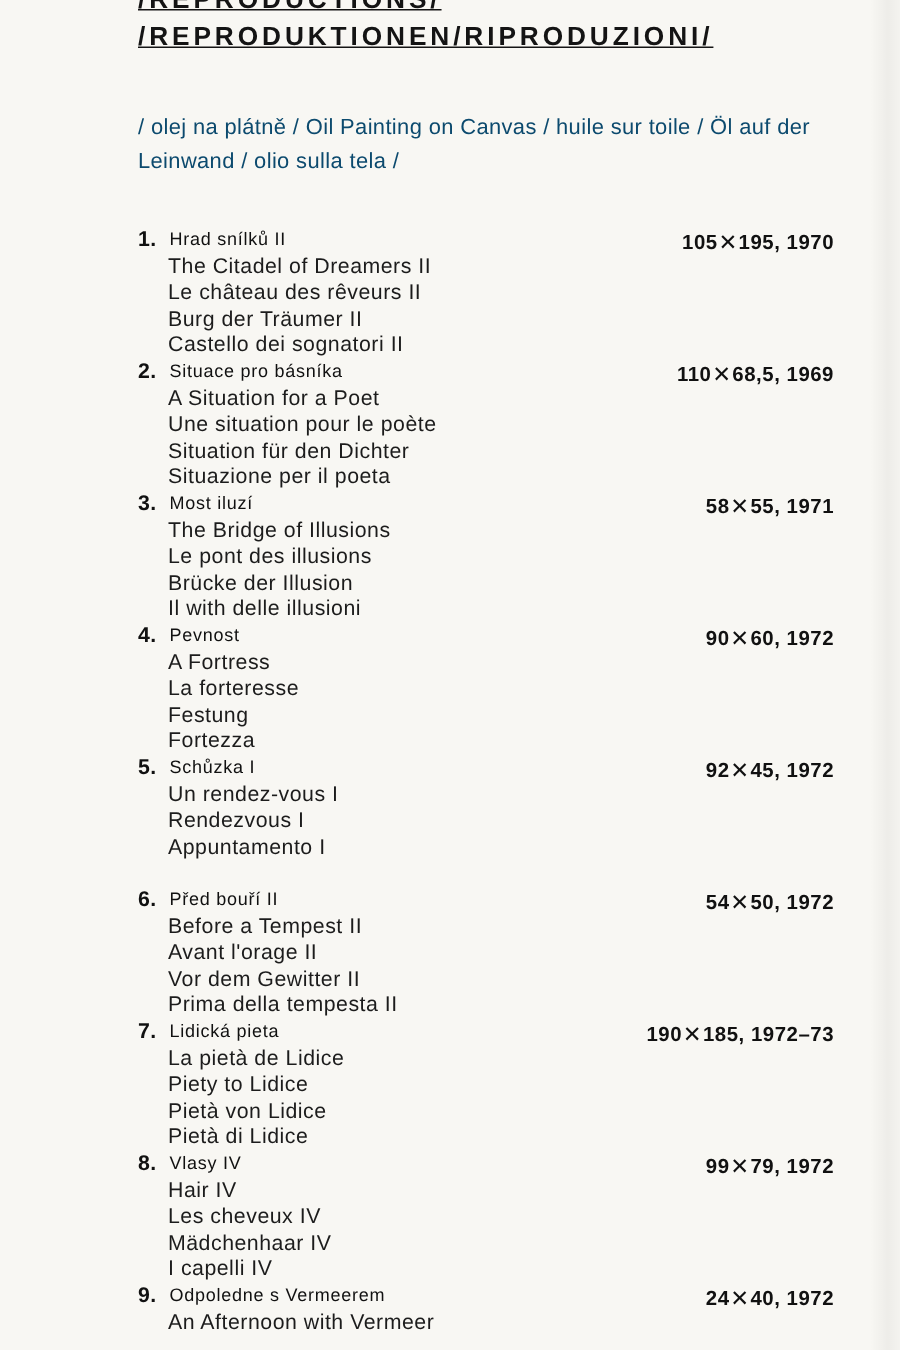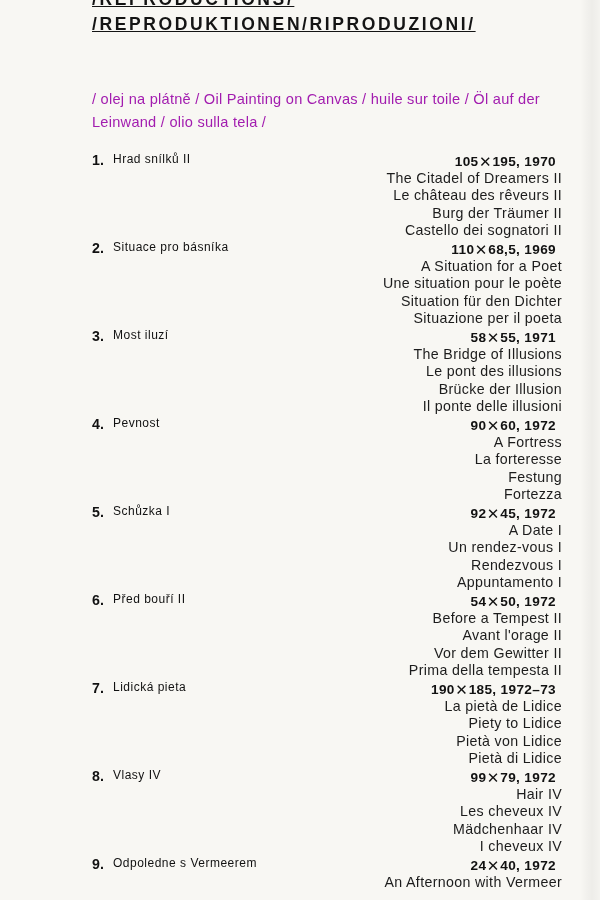--- a/index.html
+++ b/index.html
@@ -48,25 +48,25 @@
     line-height: 25px;
     color: #141414;
     white-space: nowrap;
   }
   .heading .hline { display: block; text-decoration: underline; }
 
   
   .medium {
     position: absolute;
     left: 92px;
-    top: 88px;
+    top: 74px;
     width: 478px;
     font-size: 14.6px;
     line-height: 23px;
-    color: #a21caf;
+    color: #0c4a6e;
     letter-spacing: 0.25px;
   }
 
   
   .entries {
     position: absolute;
     left: 92px;
     top: 152px;
     width: 470px;
   }
@@ -114,23 +114,22 @@
   }
   .dims .x {
     display: inline-block;
     font-weight: normal;
     font-size: 15px;
     transform: translateY(0.5px);
     padding: 0 0.5px;
   }
 
   .trans {
-    margin-left: 6px;
+    margin-left: 20px;
     margin-top: 0px;
-    text-align: right;
   }
   .trans .tline {
     display: block;
     font-size: 14.2px;
     line-height: 17.4px;
     color: #1c1c1c;
     letter-spacing: 0.35px;
     white-space: nowrap;
   }
 </style>
@@ -181,21 +180,21 @@
     <div class="entry">
       <div class="entry-head">
         <span class="num">3.</span>
         <span class="title">Most iluzí</span>
         <span class="dims"><span>58</span><span class="x">✕</span><span>55, 1971</span></span>
       </div>
       <div class="trans">
         <span class="tline">The Bridge of Illusions</span>
         <span class="tline">Le pont des illusions</span>
         <span class="tline">Brücke der Illusion</span>
-        <span class="tline">Il ponte delle illusioni</span>
+        <span class="tline">Il with delle illusioni</span>
       </div>
     </div>
 
     <div class="entry">
       <div class="entry-head">
         <span class="num">4.</span>
         <span class="title">Pevnost</span>
         <span class="dims"><span>90</span><span class="x">✕</span><span>60, 1972</span></span>
       </div>
       <div class="trans">
@@ -206,21 +205,20 @@
       </div>
     </div>
 
     <div class="entry">
       <div class="entry-head">
         <span class="num">5.</span>
         <span class="title">Schůzka I</span>
         <span class="dims"><span>92</span><span class="x">✕</span><span>45, 1972</span></span>
       </div>
       <div class="trans">
-        <span class="tline">A Date I</span>
         <span class="tline">Un rendez-vous I</span>
         <span class="tline">Rendezvous I</span>
         <span class="tline">Appuntamento I</span>
       </div>
     </div>
 
     <div class="entry">
       <div class="entry-head">
         <span class="num">6.</span>
         <span class="title">Před bouří II</span>
@@ -251,21 +249,21 @@
     <div class="entry">
       <div class="entry-head">
         <span class="num">8.</span>
         <span class="title">Vlasy IV</span>
         <span class="dims"><span>99</span><span class="x">✕</span><span>79, 1972</span></span>
       </div>
       <div class="trans">
         <span class="tline">Hair IV</span>
         <span class="tline">Les cheveux IV</span>
         <span class="tline">Mädchenhaar IV</span>
-        <span class="tline">I cheveux IV</span>
+        <span class="tline">I capelli IV</span>
       </div>
     </div>
 
     <div class="entry">
       <div class="entry-head">
         <span class="num">9.</span>
         <span class="title">Odpoledne s Vermeerem</span>
         <span class="dims"><span>24</span><span class="x">✕</span><span>40, 1972</span></span>
       </div>
       <div class="trans">

